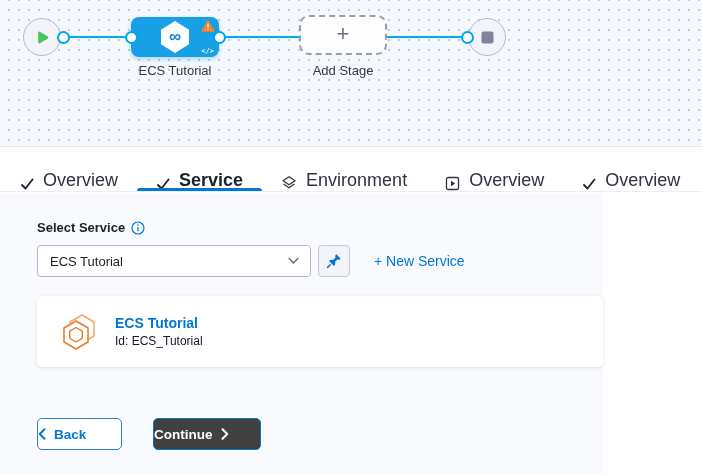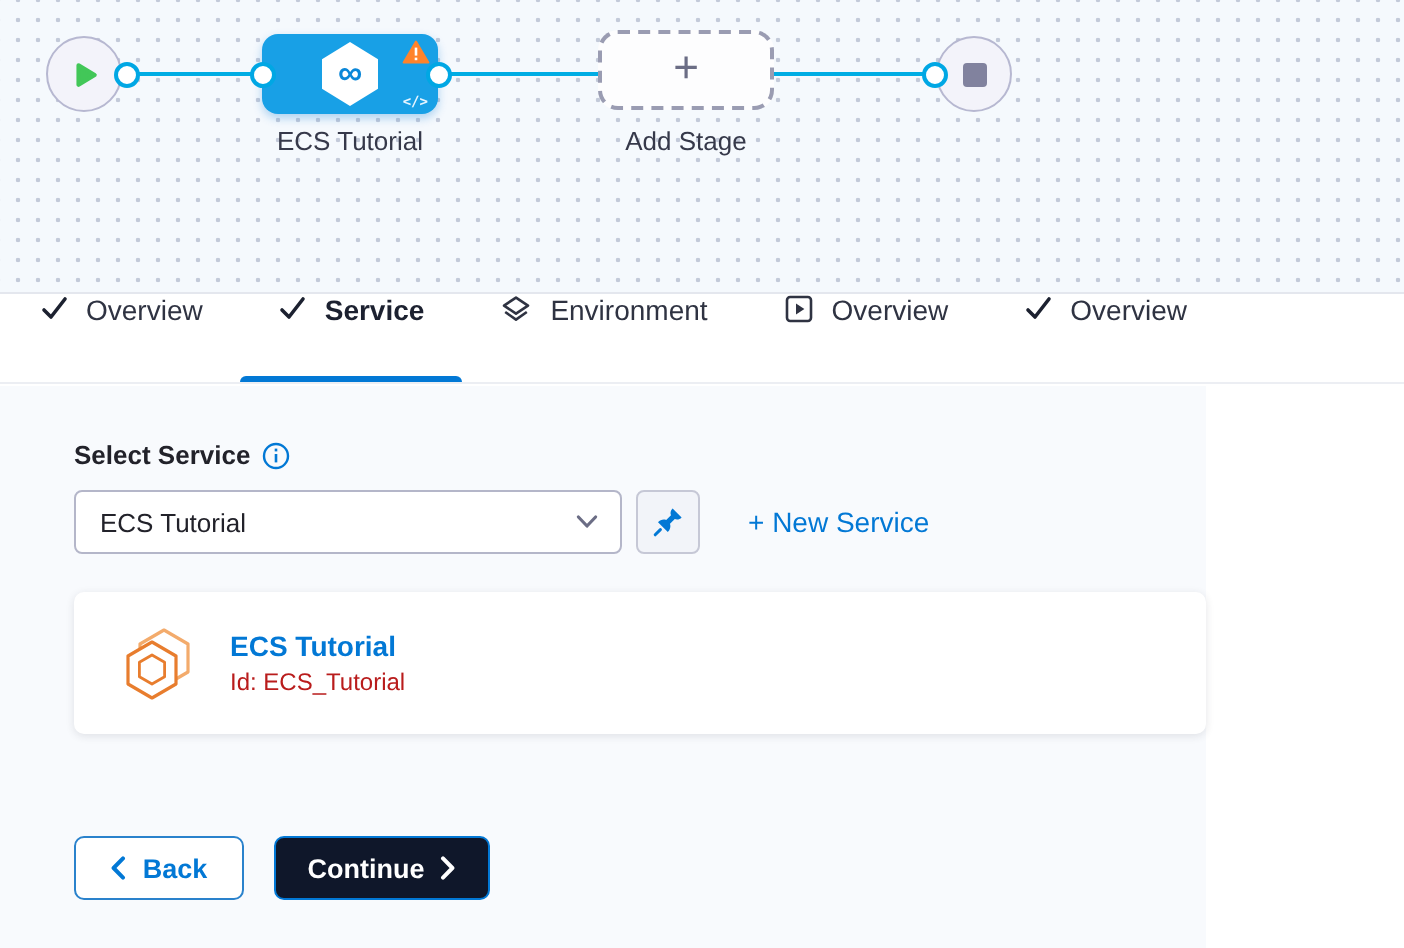--- a/index.html
+++ b/index.html
@@ -63,22 +63,22 @@
   }
   .add-stage span { margin-top: -3px; }
 
   
   .tabbar {
     position: absolute; top: 147px; left: 0; width: 702px; height: 45px;
     background: #ffffff; border-bottom: 1px solid #eceef3;
     display: flex; align-items: stretch; padding-left: 20px;
   }
   .tab {
-    position: relative; display: flex; align-items: flex-start; gap: 9px;
-    padding: 0 19px; font-size: 14px; color: #2f3342; cursor: pointer; white-space: nowrap;
+    position: relative; display: flex; align-items: flex-end; gap: 9px;
+    padding: 0 19px; font-size: 18px; color: #2f3342; cursor: pointer; white-space: nowrap;
   }
   .tab:first-child { padding-left: 0; }
   .tab.active { color: #1c2130; font-weight: bold; }
   .tab.active::after {
     content: ""; position: absolute; left: 0; right: 0; bottom: 0; height: 3px;
     background: #0278d5; border-radius: 3px 3px 0 0;
   }
   .tab svg { flex: 0 0 auto; }
 
   
@@ -107,33 +107,33 @@
     font-size: 14px; font-weight: normal; color: #0278d5; cursor: pointer;
     background: none; border: none; font-family: inherit;
   }
   .service-card {
     position: absolute; left: 37px; top: 103px; right: 0; height: 71px;
     background: #ffffff; border-radius: 5px;
     box-shadow: 0 1px 4px rgba(40,41,61,.12);
     display: flex; align-items: center; gap: 18px; padding-left: 24px; cursor: pointer;
   }
   .card-text .card-title { font-size: 14px; font-weight: bold; color: #0278d5; margin-bottom: 3px; }
-  .card-text .card-id { font-size: 12px; color: #b91c1c; }
+  .card-text .card-id { font-size: 12px; color: #0f172a; }
 
   .btn {
     position: absolute; top: 225px; height: 32px; border-radius: 5px;
-    display: flex; align-items: center; justify-content: center; gap: 8px;
+    display: flex; align-items: center; justify-content: flex-start; gap: 8px;
     font-family: inherit; font-size: 13.5px; font-weight: bold; cursor: pointer;
   }
   .btn-back {
     left: 37px; width: 85px; background: #ffffff;
     border: 1px solid #2a82cc; color: #0278d5;
   }
   .btn-continue {
-    left: 137px; width: 108px; background: #0f172a;
+    left: 153px; width: 108px; background: #404040;
     border: 1px solid #0278d5; color: #ffffff;
   }
 </style>
 </head>
 <body>
 
 <div class="screen">
 
   <div class="graph">
     <div class="edge edge1"></div>

